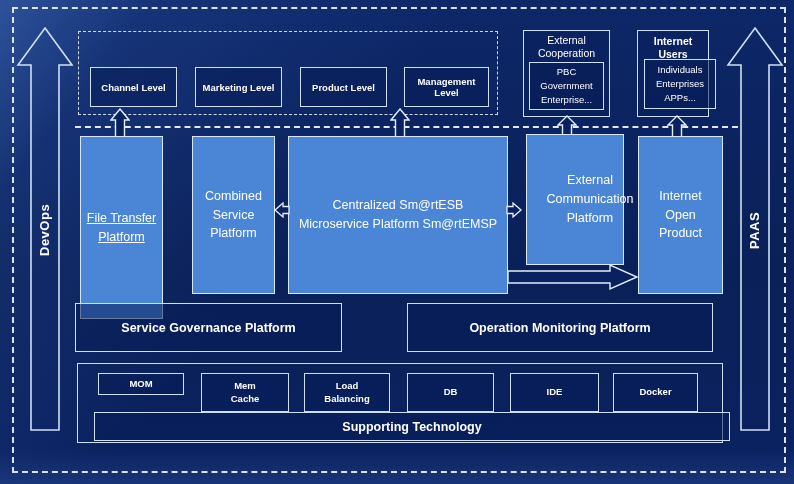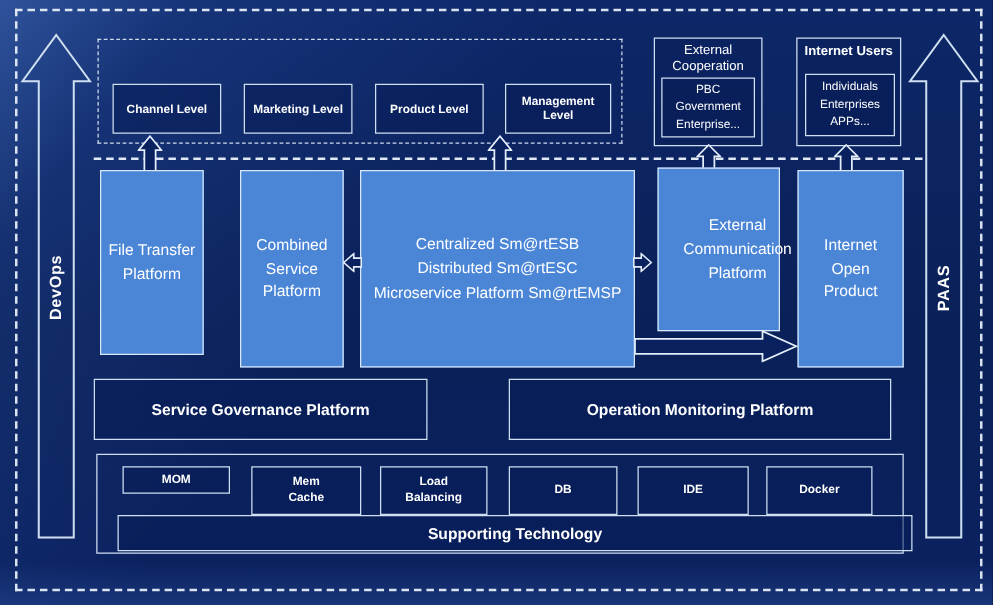--- a/index.html
+++ b/index.html
@@ -76,21 +76,21 @@
     <span class="lvl-label">Management Level</span>
   </div>
 
   <div class="abs" style="left:523px;top:30px;width:87px;height:87px;border:1.5px solid #cfe0f2;background:rgba(8,30,88,0.4);">
     <div class="grp-title" style="margin-top:3px;">External Cooperation</div>
     <div class="abs dark-box" style="left:5px;top:31px;width:75px;height:48px;">
       <span class="grp-members">PBC Government Enterprise...</span>
     </div>
   </div>
 
-  <div class="abs" style="left:637px;top:30px;width:84px;height:87px;border:1.5px solid #cfe0f2;background:rgba(8,30,88,0.4);">
+  <div class="abs" style="left:637px;top:30px;width:72px;height:87px;border:1.5px solid #cfe0f2;background:rgba(8,30,88,0.4);">
     <div class="grp-title" style="margin-top:4px;font-weight:700;">Internet Users</div>
     <div class="abs dark-box" style="left:6px;top:28px;width:72px;height:50px;">
       <span class="grp-members" style="padding:0 8px;">Individuals Enterprises APPs...</span>
     </div>
   </div>
 
   <div class="abs hdash" style="left:75px;top:126px;width:663px;height:0;"></div>
 
   <svg class="abs" style="left:110px;top:108px;" width="20" height="31" viewBox="0 0 20 31">
     <path d="M10,1 L19,12 L14.5,12 L14.5,30 L5.5,30 L5.5,12 L1,12 Z" fill="#0a2160" stroke="#e4eefa" stroke-width="1.4"></path>
@@ -98,30 +98,29 @@
   <svg class="abs" style="left:390px;top:108px;" width="20" height="31" viewBox="0 0 20 31">
     <path d="M10,1 L19,12 L14.5,12 L14.5,30 L5.5,30 L5.5,12 L1,12 Z" fill="#0a2160" stroke="#e4eefa" stroke-width="1.4"></path>
   </svg>
   <svg class="abs" style="left:557px;top:115px;" width="20" height="25" viewBox="0 0 20 25">
     <path d="M10,1 L19,10 L14.5,10 L14.5,24 L5.5,24 L5.5,10 L1,10 Z" fill="#0a2160" stroke="#e4eefa" stroke-width="1.4"></path>
   </svg>
   <svg class="abs" style="left:667px;top:115px;" width="20" height="25" viewBox="0 0 20 25">
     <path d="M10,1 L19,10 L14.5,10 L14.5,24 L5.5,24 L5.5,10 L1,10 Z" fill="#0a2160" stroke="#e4eefa" stroke-width="1.4"></path>
   </svg>
 
-  <div class="abs blue-box" style="left:80px;top:136px;width:83px;height:148px;">
+  <div class="abs blue-box" style="left:80px;top:136px;width:83px;height:183px;text-decoration:underline;">
     <span class="plat-label">File Transfer Platform</span>
   </div>
   <div class="abs blue-box" style="left:192px;top:136px;width:83px;height:158px;">
     <span class="plat-label">Combined Service Platform</span>
   </div>
   <div class="abs blue-box" style="left:288px;top:136px;width:220px;height:158px;">
     <div class="central-lines">
       <div>Centralized Sm@rtESB</div>
-      <div>Distributed Sm@rtESC</div>
       <div>Microservice Platform Sm@rtEMSP</div>
     </div>
   </div>
   <div class="abs blue-box" style="left:526px;top:134px;width:98px;height:131px;padding-left:30px;">
     <span class="plat-label">External Communication Platform</span>
   </div>
   <div class="abs blue-box" style="left:638px;top:136px;width:85px;height:158px;">
     <span class="plat-label">Internet Open Product</span>
   </div>
 

